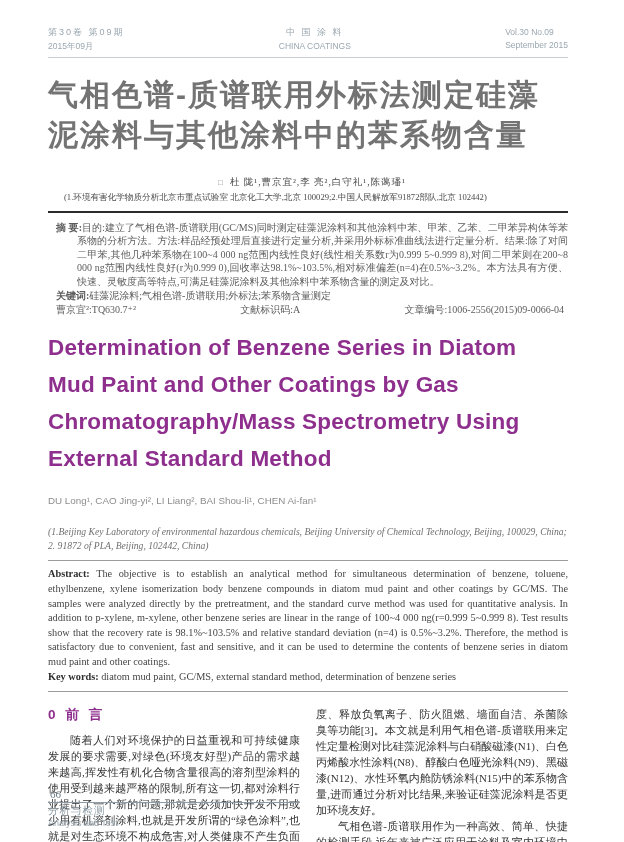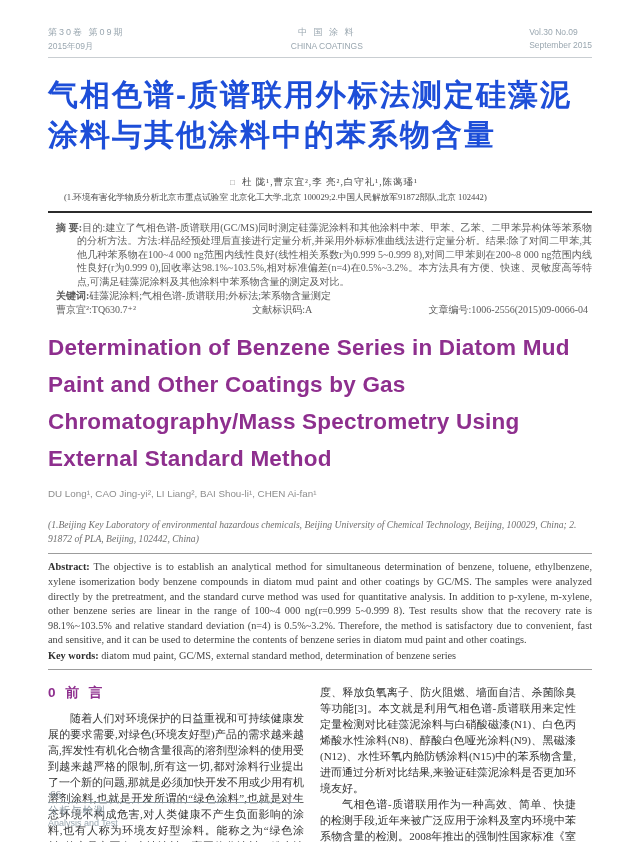--- a/index.html
+++ b/index.html
@@ -2,21 +2,21 @@
 <html><head>
 <meta charset="utf-8">
 <style>
   * { margin: 0; padding: 0; box-sizing: border-box; }
   html, body { background: #ffffff; }
   body { width: 624px; font-family: "Liberation Serif", "DejaVu Serif", serif; }
   .page {
     position: relative;
     width: 624px; height: 842px;
     background: #ffffff;
-    padding: 26px 32px 0 48px;
+    padding: 26px 56px 0 48px;
     overflow: hidden;
   }
   
   .jheader {
     display: flex; justify-content: space-between; align-items: flex-start;
     color: #9aa7b0; font-size: 8.5px; line-height: 1.55;
     font-family: "Liberation Sans", sans-serif;
     padding-bottom: 4px;
   }
   .jheader .col { white-space: nowrap; }
@@ -24,21 +24,21 @@
   .jheader .col.right { text-align: left; }
   .jheader .cn { font-size: 9px; letter-spacing: 2px; }
   .header-rule { border-top: 1px solid #c9ced2; }
   .doi-line {
     font-size: 8.5px; color: #3c3c3c; margin-top: 3px;
     font-family: "Liberation Serif", serif;
   }
   
   .title-cn {
     margin-top: 17px;
-    color: #1d4ed8;
+    color: #737373;
     font-family: "Liberation Sans", "DejaVu Sans", sans-serif;
     font-weight: bold;
     font-size: 30px; line-height: 1.33; letter-spacing: 2px;
   }
   .authors-cn {
     margin-top: 21px; padding-left: 8px;
     font-size: 9.5px; color: #4a4a4a; letter-spacing: 1px; text-align: center;
   }
   .authors-cn .marker { color: #8a8a8a; margin-right: 6px; font-size: 8px; }
   .affiliation-cn {
@@ -61,21 +61,21 @@
   }
   
   .title-en {
     margin-top: 12px;
     color: #8e2f8e;
     font-family: "Liberation Sans", "DejaVu Sans", sans-serif;
     font-weight: bold;
     font-size: 22.5px; line-height: 37px; letter-spacing: 0.2px;
   }
   .authors-en {
-    margin-top: 11px;
+    margin-top: 18px;
     font-family: "Liberation Sans", sans-serif;
     font-size: 9.8px; color: #8d8d8d;
   }
   .affiliation-en {
     margin-top: 19px;
     font-style: italic; font-size: 9.6px; line-height: 14px; color: #6f6f6f;
   }
   .thin-rule { border-top: 1px solid #9c9c9c; margin-top: 7px; }
   .abs-en {
     margin-top: 6px;

